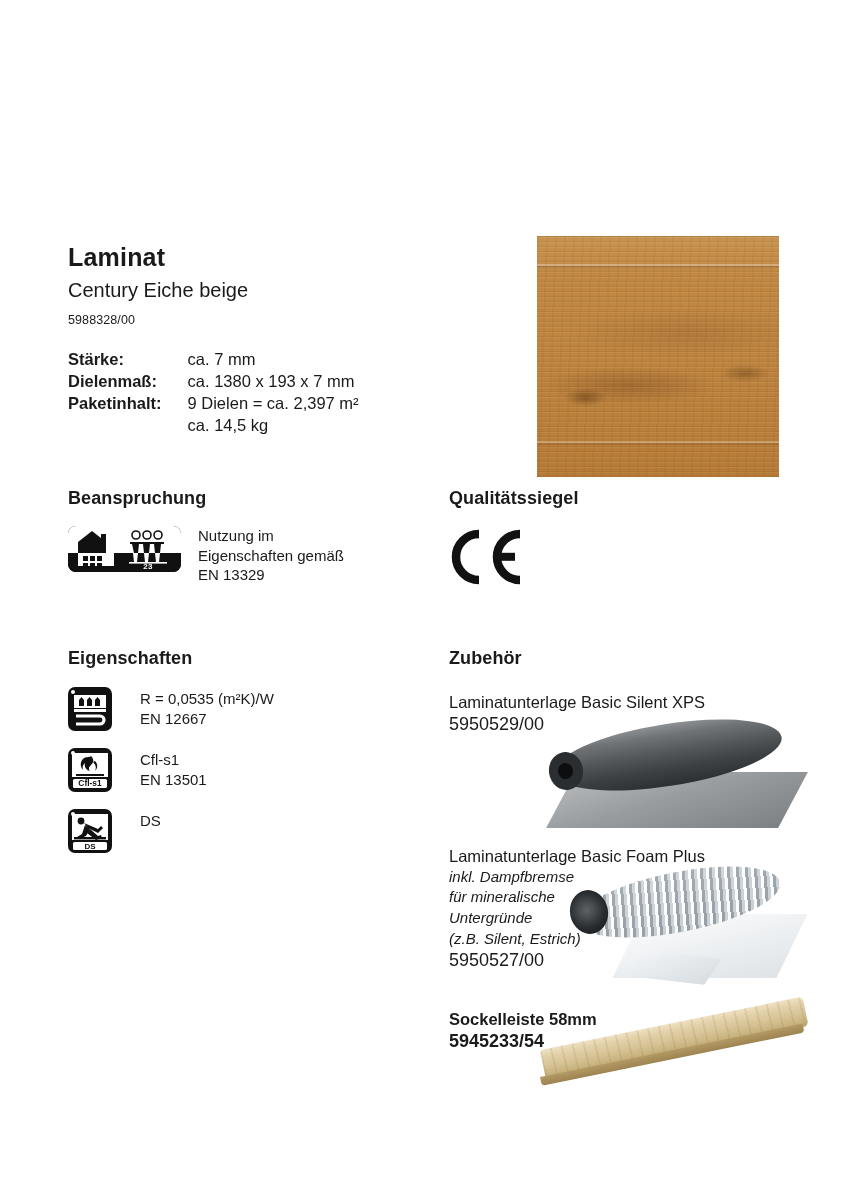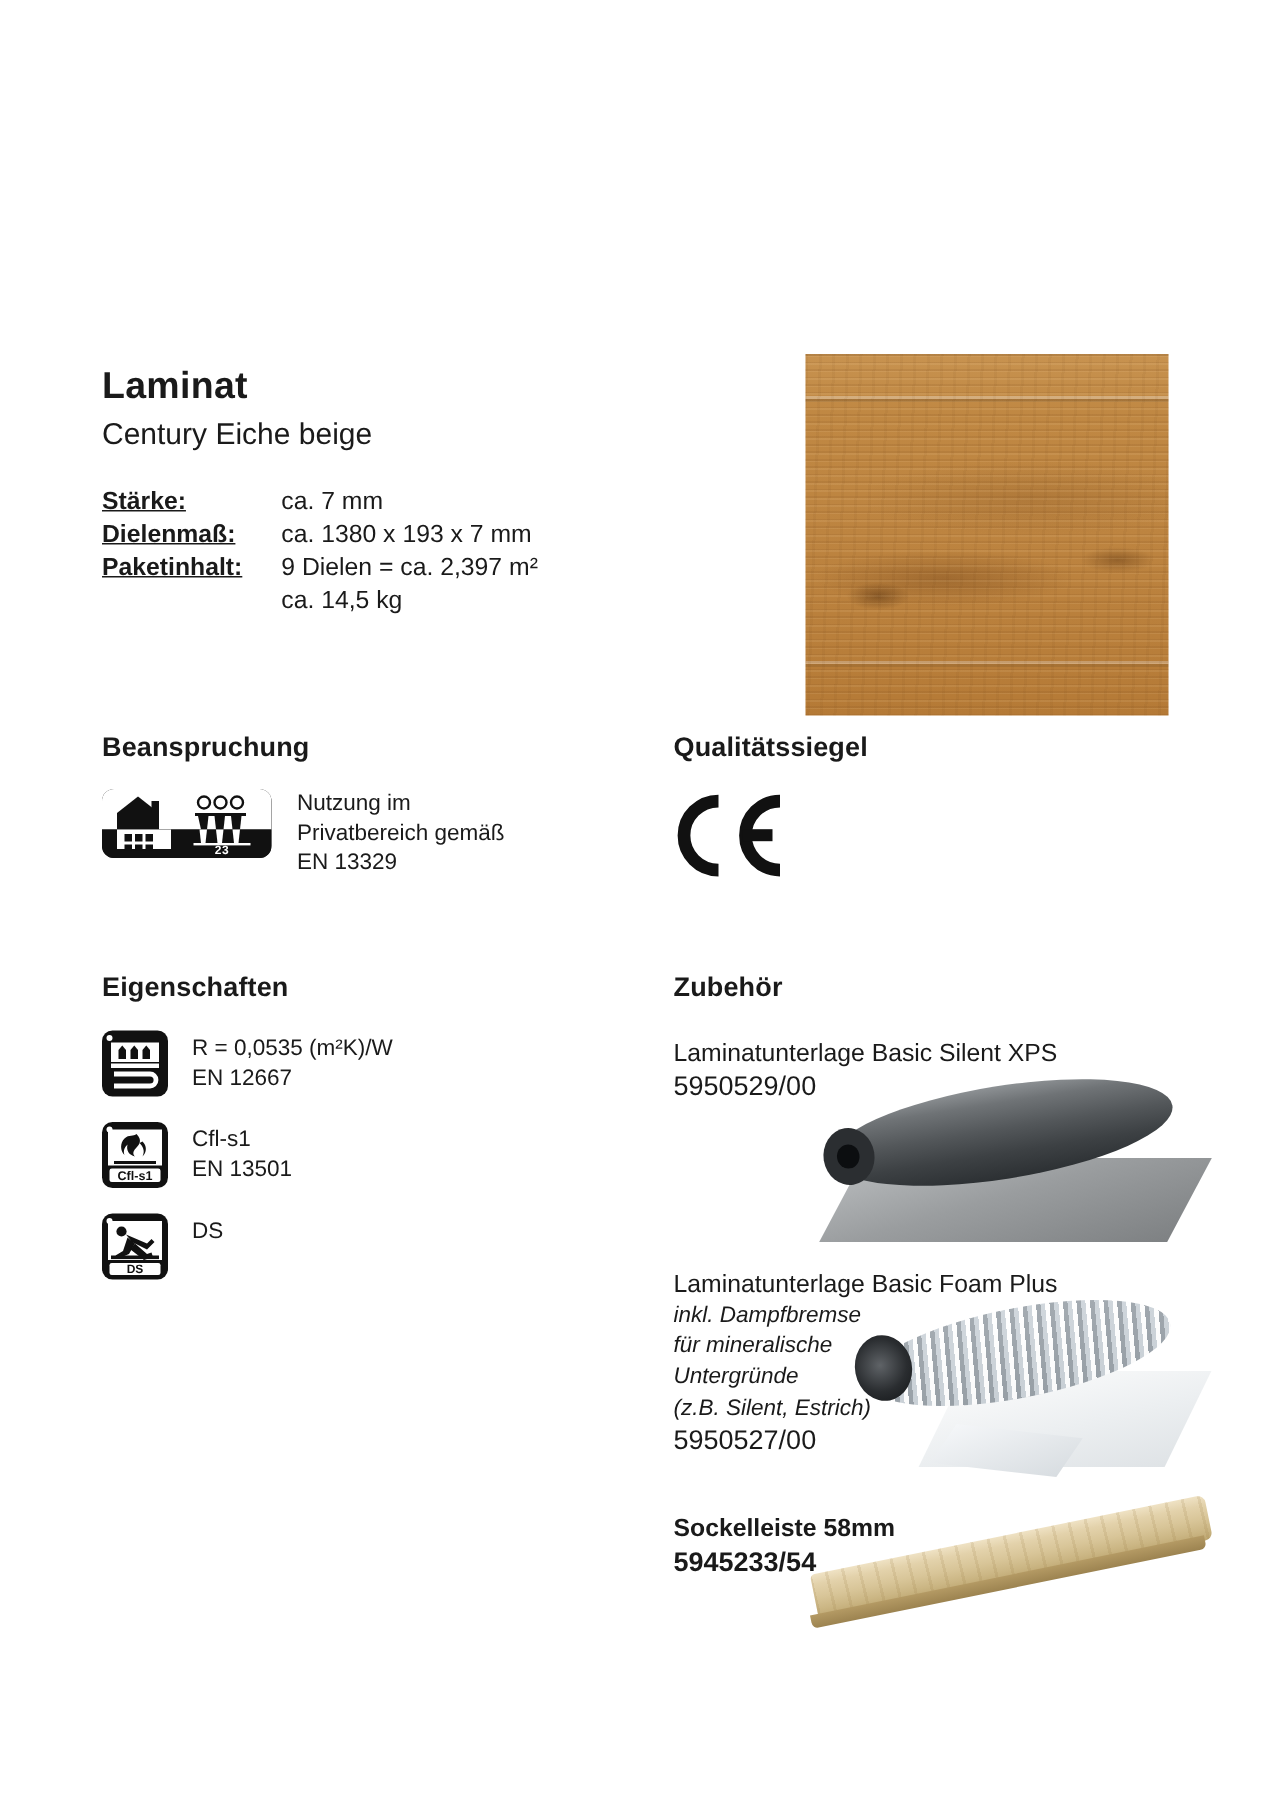--- a/index.html
+++ b/index.html
@@ -30,21 +30,21 @@
   .product-code {
     font-size: 12.5px; margin-top: 11px; letter-spacing: .1px;
   }
   .section-heading {
     font-size: 18px; font-weight: bold; letter-spacing: .1px;
   }
 
   
   .spec-table { margin-top: 22px; border-collapse: collapse; }
   .spec-table td { font-size: 16.5px; vertical-align: top; padding: 0 0 1px 0; line-height: 1.28; }
-  .spec-label { font-weight: bold; padding-right: 26px !important; white-space: nowrap; text-decoration: underline; }
+  .spec-label { font-weight: bold; padding-right: 26px !important; white-space: nowrap; }
   .spec-value { white-space: nowrap; }
 
   
   .plank-img {
     position: absolute; left: 537px; top: 236px;
     width: 242px; height: 241px;
     background:
       linear-gradient(to bottom,
         rgba(0,0,0,.05) 0 1px, rgba(0,0,0,0) 1px 28px,
         rgba(255,255,255,.30) 28px 30px,
@@ -96,21 +96,21 @@
   .badge-usage .cls {
     position: absolute; bottom: 1px; left: 62px; width: 36px;
     text-align: center; color: #fff; font-size: 8px; font-weight: bold;
     letter-spacing: .4px; z-index: 5;
   }
 
   
   .badge-sq { width: 44px; height: 44px; }
 
   .prop-row { display: flex; align-items: flex-start; margin-bottom: 17px; }
-  .prop-row .icon-text { padding-left: 16px; padding-top: 2px; }
+  .prop-row .icon-text { padding-left: 16px; padding-top: 2px; margin-left: 12px; }
 
   
   .ce-mark { margin-top: 19px; }
 
   
   .acc-block { position: relative; }
   .acc-name  { font-size: 16.5px; line-height: 1.25; }
   .acc-desc  { font-size: 15px; font-style: italic; line-height: 1.38; }
   .acc-code  { font-size: 18px; margin-top: 1px; }
 
@@ -188,20 +188,21 @@
   }
 </style>
 </head>
 <body>
 
 <div class="page">
 
   <div class="col-left" style="top:243px;">
     <div class="product-title">Laminat</div>
     <div class="product-subtitle">Century Eiche beige</div>
+    <div class="product-code">5988328/00</div>
 
     <table class="spec-table">
       <tbody>
           <tr>
         <td class="spec-label">Stärke:</td>
         <td class="spec-value">ca. 7 mm</td>
       </tr>
       <tr>
         <td class="spec-label">Dielenmaß:</td>
         <td class="spec-value">ca. 1380 x 193 x 7 mm</td>
@@ -251,21 +252,21 @@
           <path d="M65 27 L66 36 L69 36 L70 27 Z" fill="#fff"></path>
           <path d="M76 27 L77 36 L80 36 L81 27 Z" fill="#fff"></path>
           <path d="M87 27 L88 36 L91 36 L92 27 Z" fill="#fff"></path>
           <rect x="61" y="36" width="38" height="1.6" fill="#fff"></rect>
         </svg>
         <div class="cls">23</div>
       </div>
 
       <div class="icon-text" style="padding-left:17px;">
         <div>Nutzung im</div>
-        <div>Privatbereich gemäß</div>
+        <div>Eigenschaften gemäß</div>
         <div>EN 13329</div>
       </div>
     </div>
   </div>
 
   <div class="col-left" style="top:648px;">
     <div class="section-heading">Eigenschaften</div>
 
     <div style="margin-top:18px;">
 

